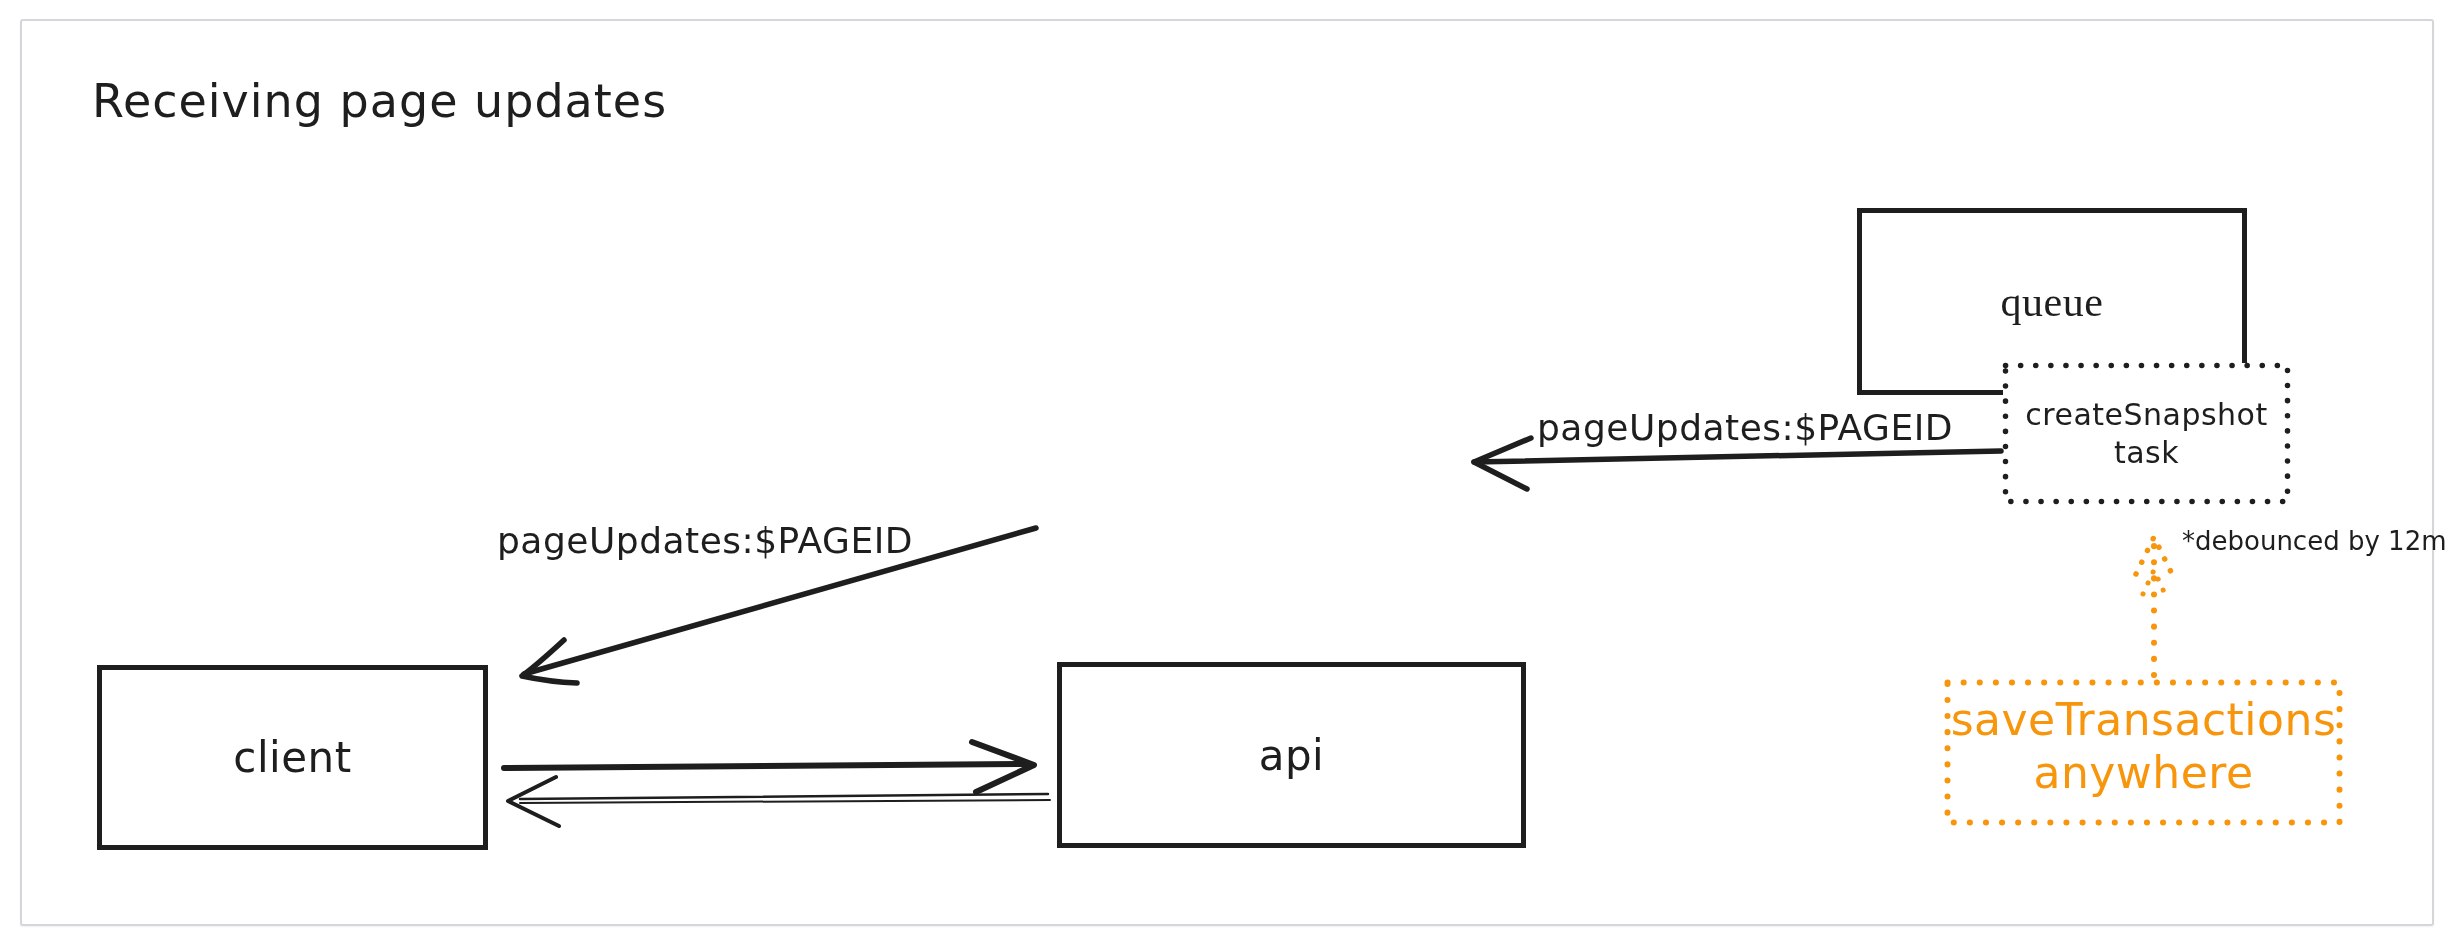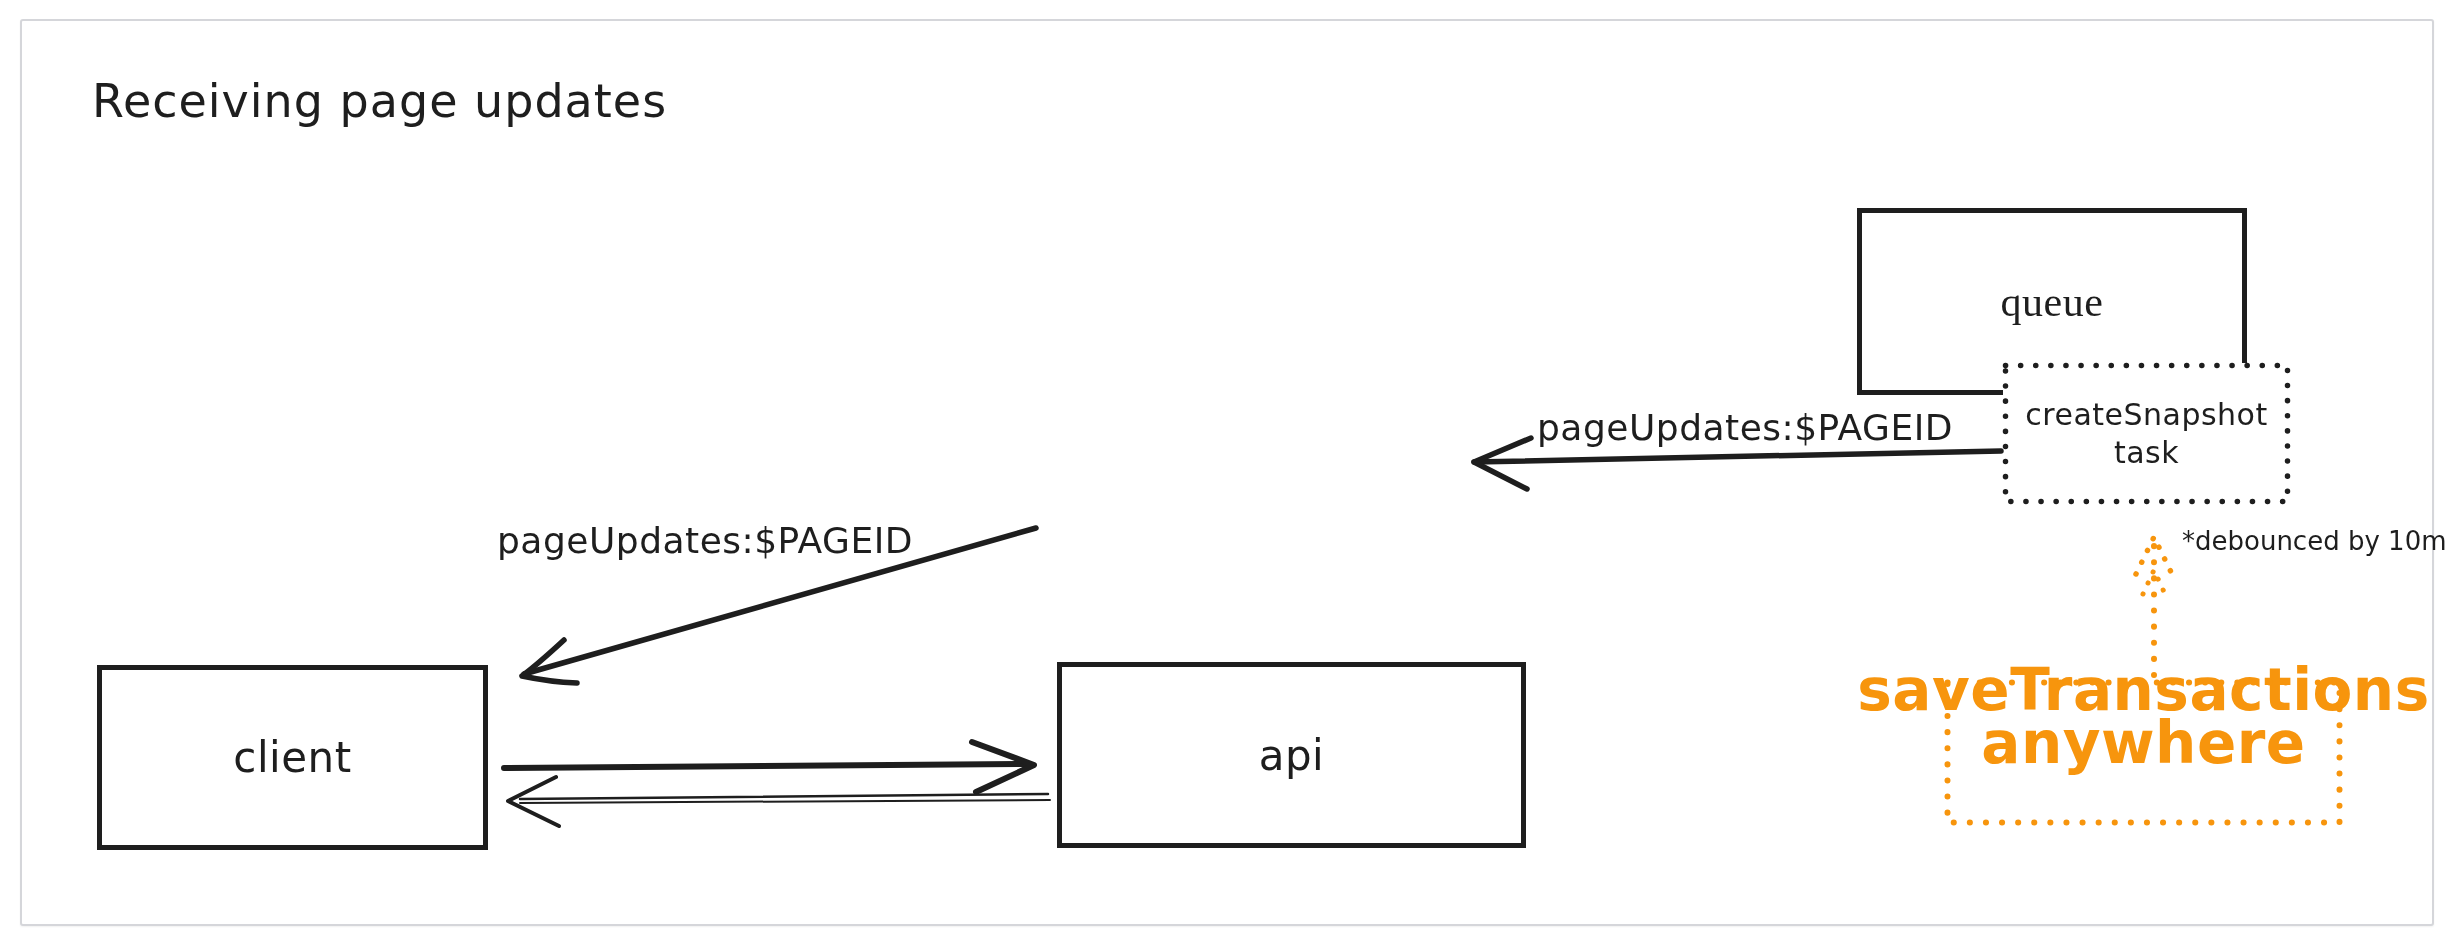--- a/index.html
+++ b/index.html
@@ -53,23 +53,23 @@
   .box.solid { border: 5px solid var(--stroke); }
   .box-queue          { left: 1857px; top: 208px; width: 390px; height: 187px; z-index: 2; font-family: Liberation Serif, serif; }
   .box-message-store  { left: 1058px; top: 373px; width: 392px; height: 187px; z-index: 2; }
   .box-client         { left:   97px; top: 665px; width: 391px; height: 185px; z-index: 2; }
   .box-api            { left: 1057px; top: 662px; width: 469px; height: 186px; z-index: 2; }
   .box-create-snapshot {
     left: 2003px; top: 363px; width: 287px; height: 141px;
     z-index: 3; font-size: 30px; line-height: 38px;
   }
   .box-save-transactions {
-    left: 1945px; top: 644px; width: 397px; height: 145px;
-    z-index: 3; font-size: 58px; line-height: 53px;
-    color: var(--orange); font-weight: 700;
+    left: 1945px; top: 673px; width: 397px; height: 145px;
+    z-index: 3; font-size: 44px; line-height: 53px;
+    color: var(--orange); font-weight: 400;
   }
   .arrows {
     position: absolute;
     left: 0; top: 0;
     width: 2454px; height: 947px;
     z-index: 4;
     pointer-events: none;
   }
   .arrows path, .arrows rect { fill: none; }
   .edge-label {
@@ -140,14 +140,14 @@
     <path d="M1050 800 L520 803" stroke="#1e1e1e" stroke-width="2" stroke-linecap="round"></path>
     <path d="M556 777 L508 801 L559 826" stroke="#1e1e1e" stroke-width="4" stroke-linecap="round" stroke-linejoin="round"></path>
 
     <path d="M2154 675 L2154 542" stroke="#f7950d" stroke-width="6" stroke-linecap="round" stroke-dasharray="0.1 16"></path>
     <path d="M2136 574 L2154 537 L2172 574" stroke="#f7950d" stroke-width="5.5" stroke-linecap="round" stroke-linejoin="round" stroke-dasharray="0.1 13"></path>
     <path d="M2143 594 L2154 570 L2165 594" stroke="#f7950d" stroke-width="5" stroke-linecap="round" stroke-linejoin="round" stroke-dasharray="0.1 12"></path>
   </svg>
 
   <div class="edge-label label-snapshot-to-store">pageUpdates:$PAGEID</div>
   <div class="edge-label label-store-to-client">pageUpdates:$PAGEID</div>
-  <div class="debounce-note">*debounced by 10m</div>
+  <div class="debounce-note">*debounced by 12m</div>
 </div>
 
 </body></html>

